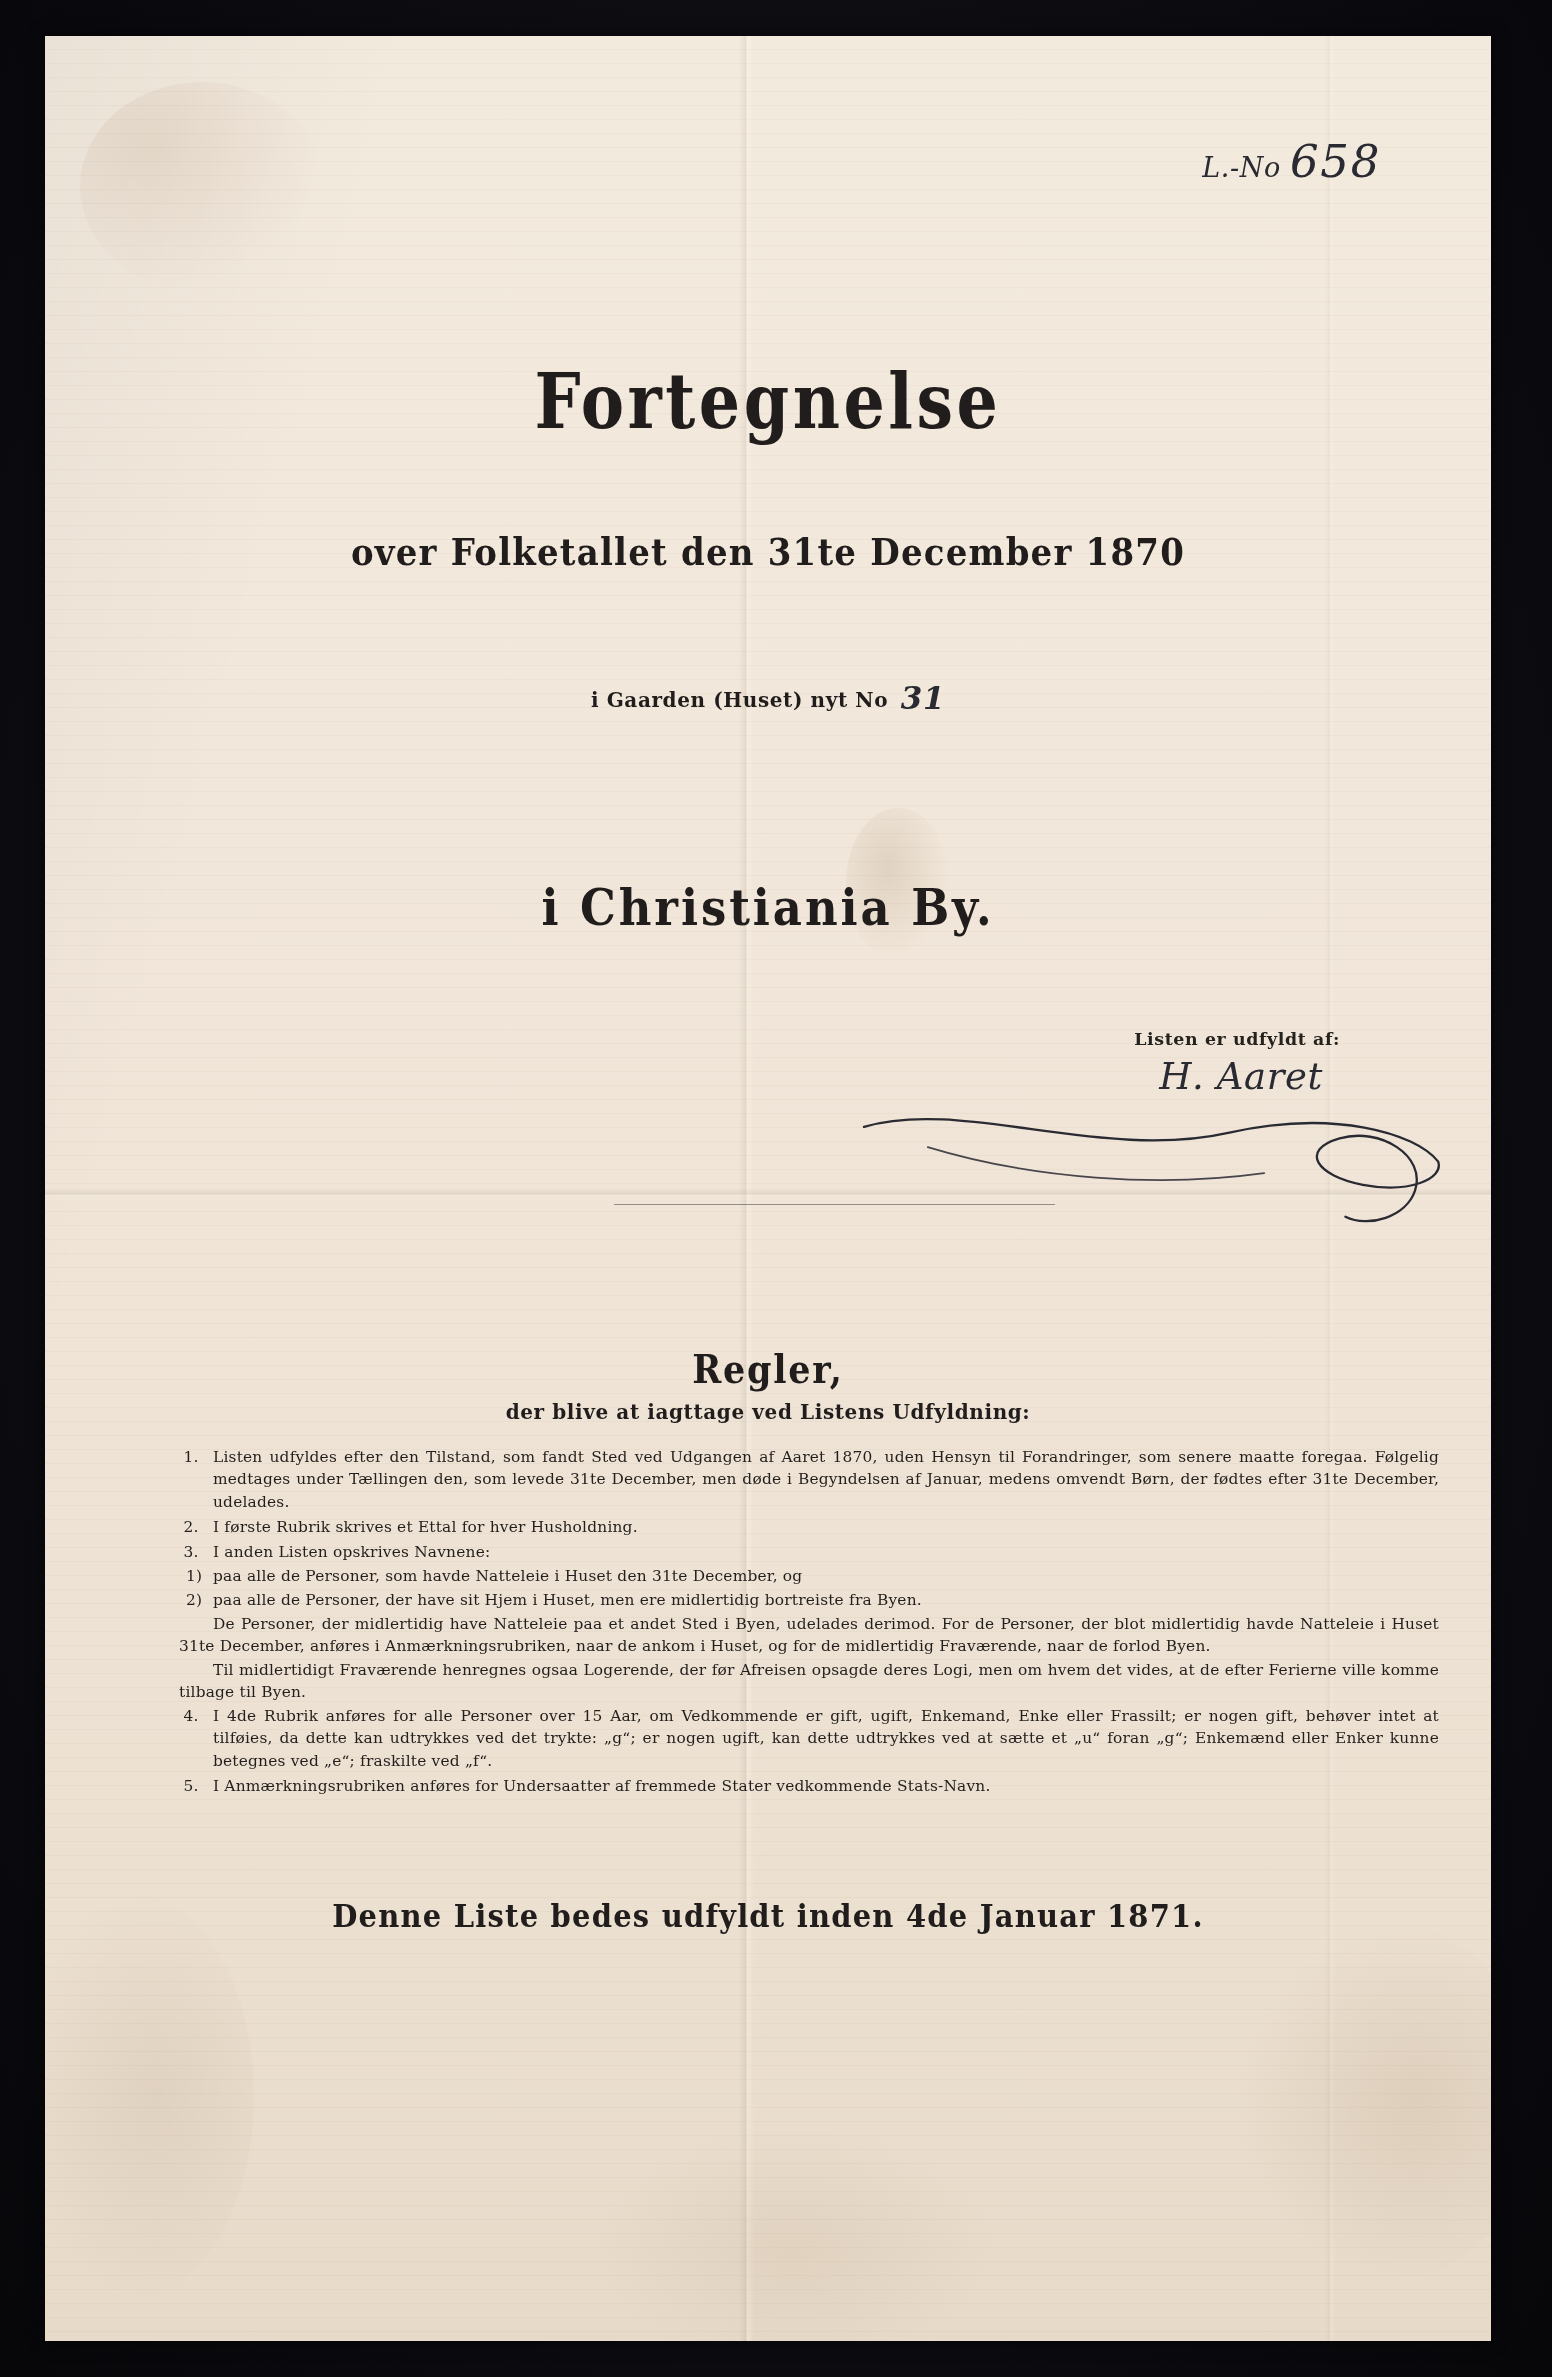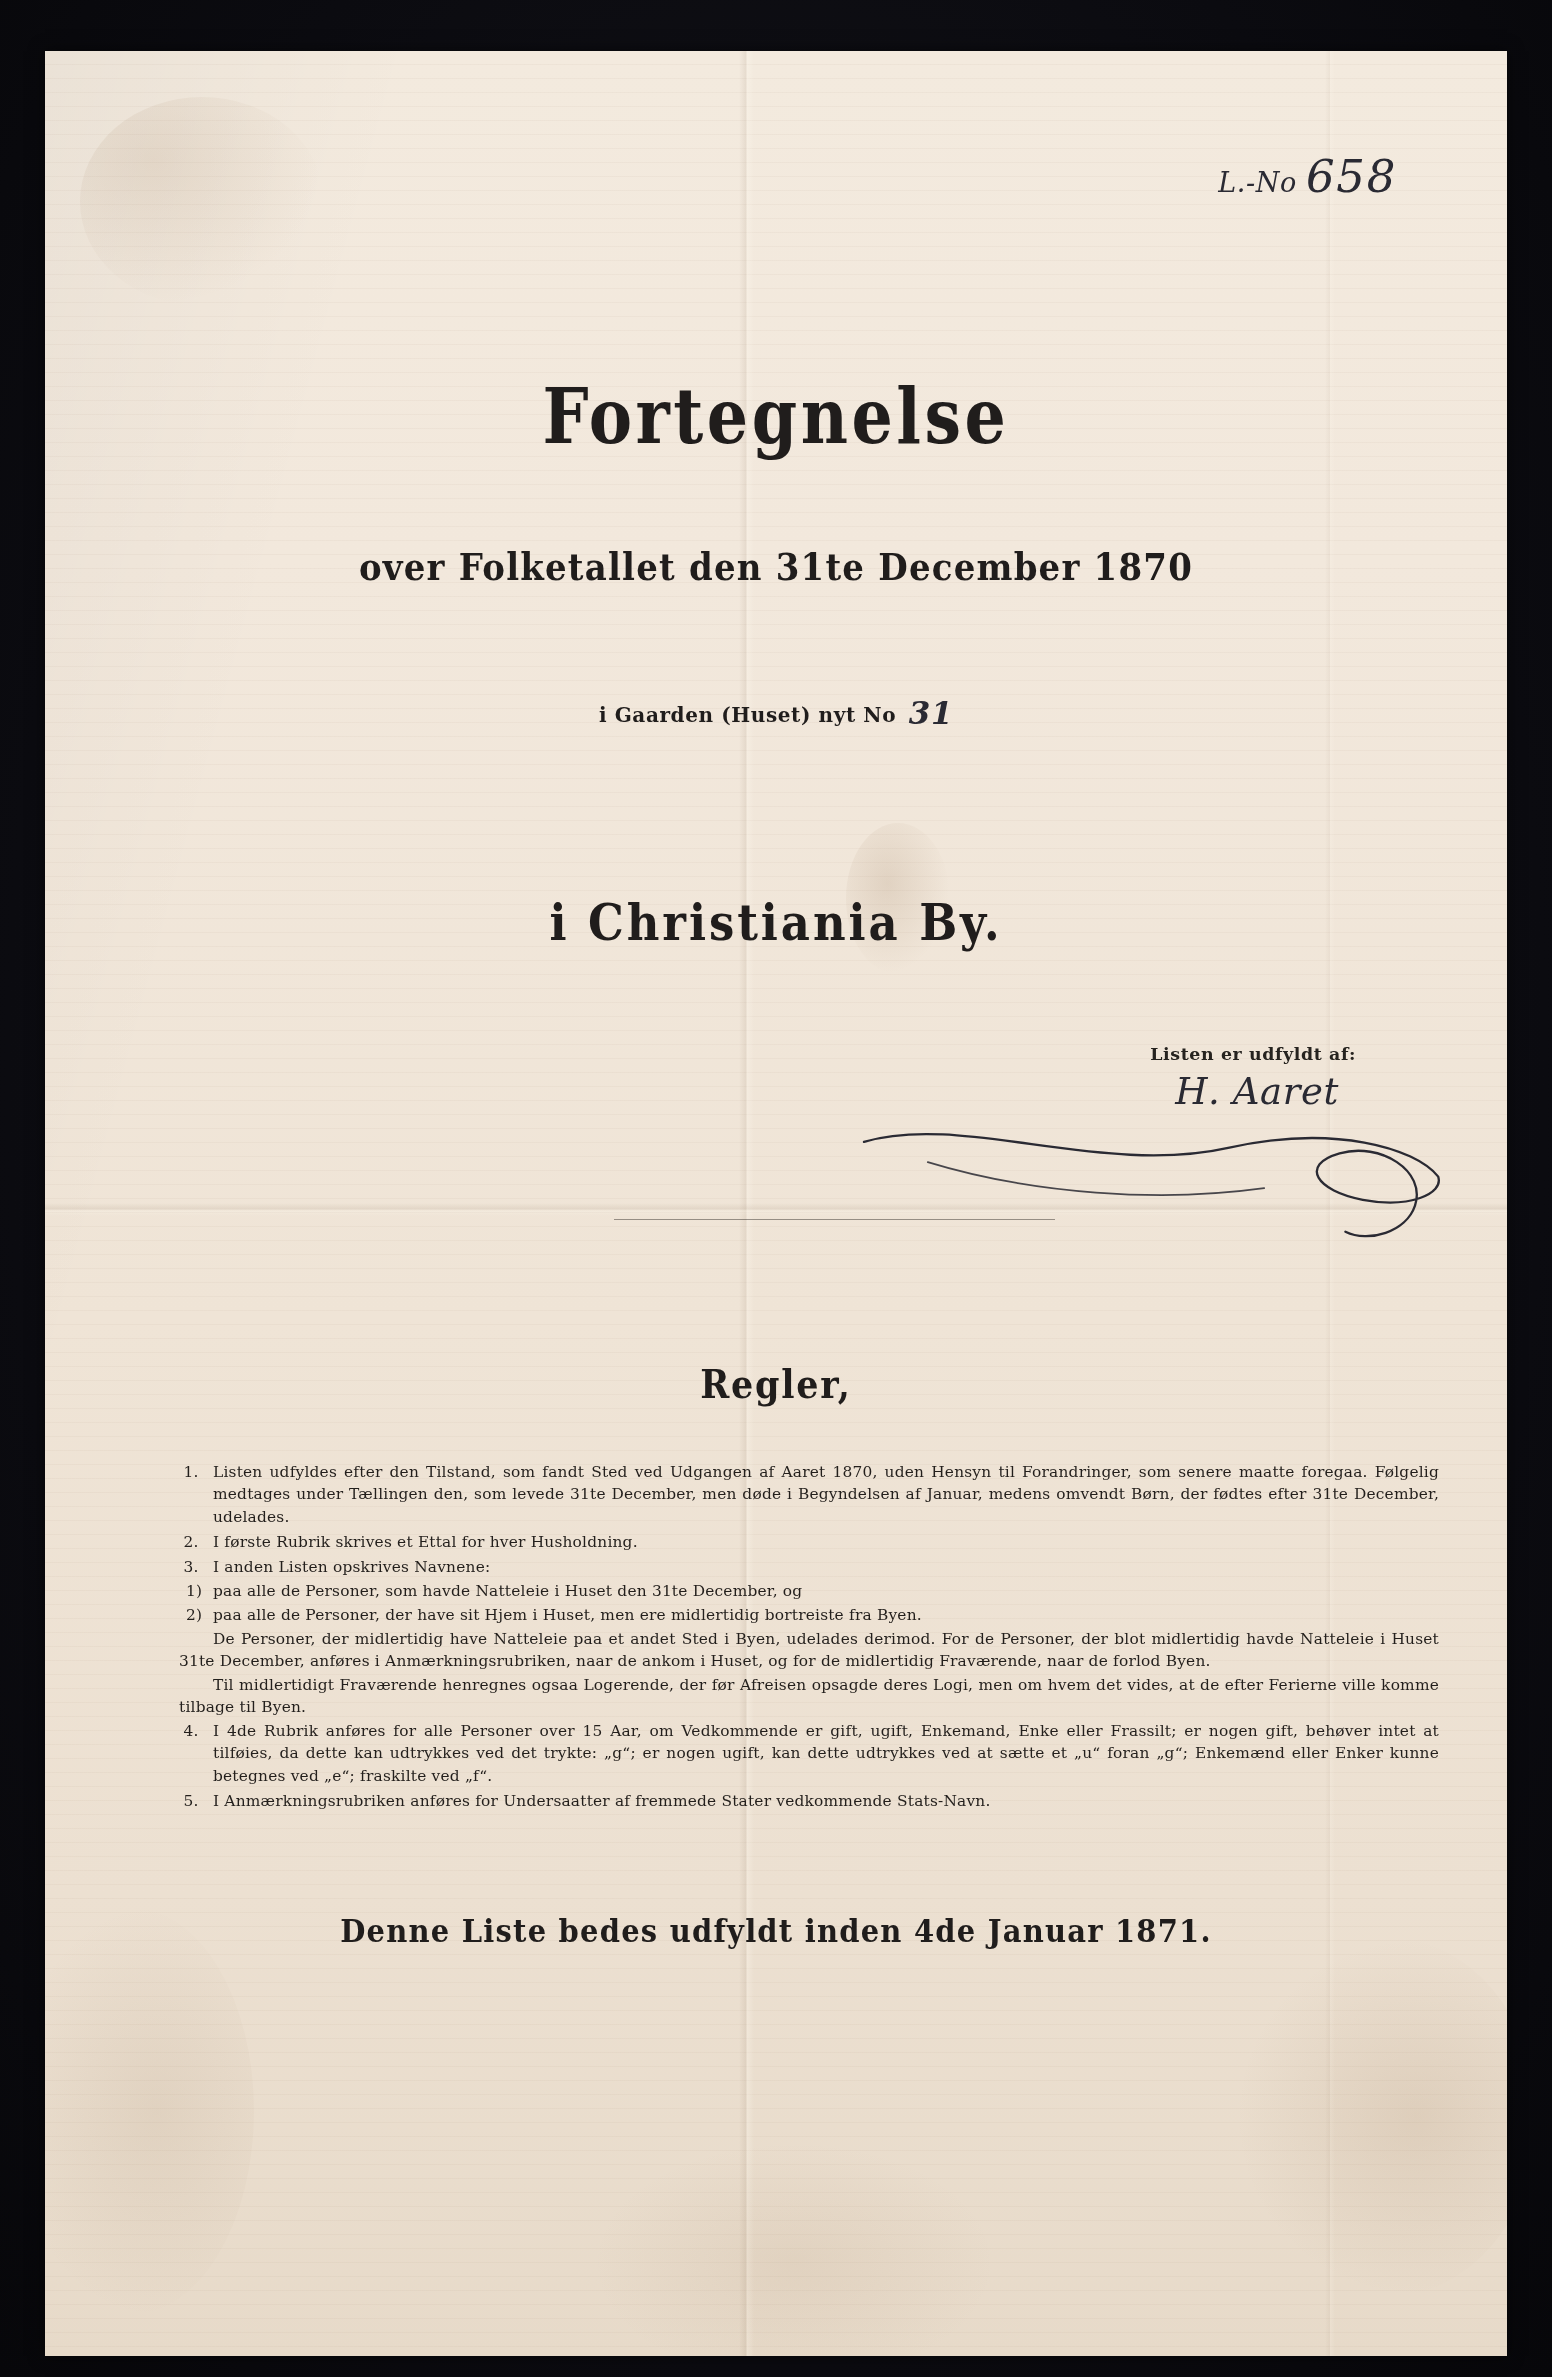--- a/index.html
+++ b/index.html
@@ -20,29 +20,28 @@
     position: absolute;
     inset: 0;
     background:
       radial-gradient(ellipse at 50% 45%, #16161c 0%, #0b0b10 70%, #07070a 100%);
   }
 
   
   #paper {
     position: absolute;
     left: 45px;
-    top: 51px;
+    top: 36px;
     width: 1446px;
     height: 2305px;
     background:
       linear-gradient(105deg, rgba(0,0,0,0.035) 0%, rgba(0,0,0,0) 18%),
       linear-gradient(180deg, #f3eade 0%, #f2e8dc 22%, #efe4d6 55%, #ece0d1 80%, #e7dac9 100%);
     box-shadow: 0 0 15px rgba(0,0,0,0.55);
     overflow: hidden;
-    padding-left: 16px;
   }
   
   #paper::before {
     content: "";
     position: absolute;
     inset: 0;
     background-image: repeating-linear-gradient(
       to bottom,
       rgba(150,120,95,0.00) 0px,
       rgba(150,120,95,0.00) 12.8px,
@@ -337,20 +336,21 @@
   <div id="sig-name" class="hand">H. Aaret</div>
   <svg id="sig-flourish" viewBox="0 0 1020 250">
     <path d="M10 60 C 180 10, 420 120, 640 70 C 820 30, 960 70, 1000 120
              C 1010 150, 950 175, 870 160 C 790 145, 760 100, 830 80
              C 900 60, 980 110, 960 170 C 945 215, 880 235, 840 215" fill="none" stroke="#2a2a33" stroke-width="4" stroke-linecap="round"></path>
     <path d="M120 95 C 300 150, 520 165, 700 140" fill="none" stroke="#2a2a33" stroke-width="3" stroke-linecap="round" opacity="0.85"></path>
   </svg>
   <div id="rule-1"></div>
 
   <div id="rules-title" class="fraktur">Regler,</div>
+  <div id="rules-subtitle" class="fraktur">der blive at iagttage ved Listens Udfyldning:</div>
 
   <div id="rules-body">
     <div class="item">
       <span class="num">1.</span>
       <span>Listen udfyldes efter den Tilstand, som fandt Sted ved Udgangen af Aaret 1870, uden Hensyn til Forandringer, som senere maatte foregaa. Følgelig medtages under Tællingen den, som levede 31te December, men døde i Begyndelsen af Januar, medens omvendt Børn, der fødtes efter 31te December, udelades.</span>
     </div>
     <div class="item">
       <span class="num">2.</span>
       <span>I første Rubrik skrives et Ettal for hver Husholdning.</span>
     </div>

